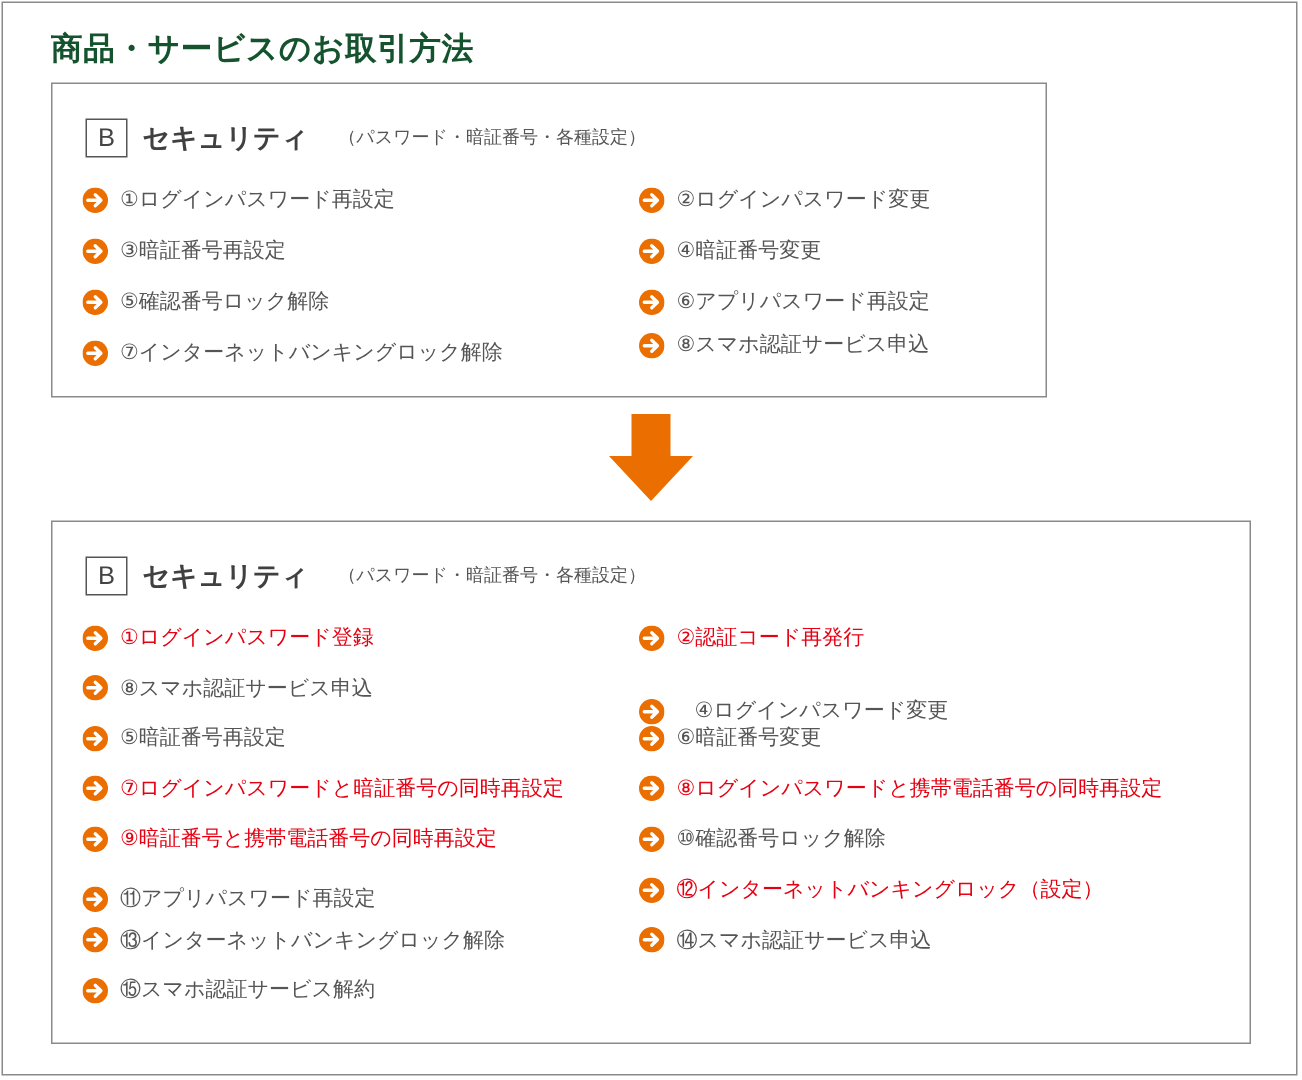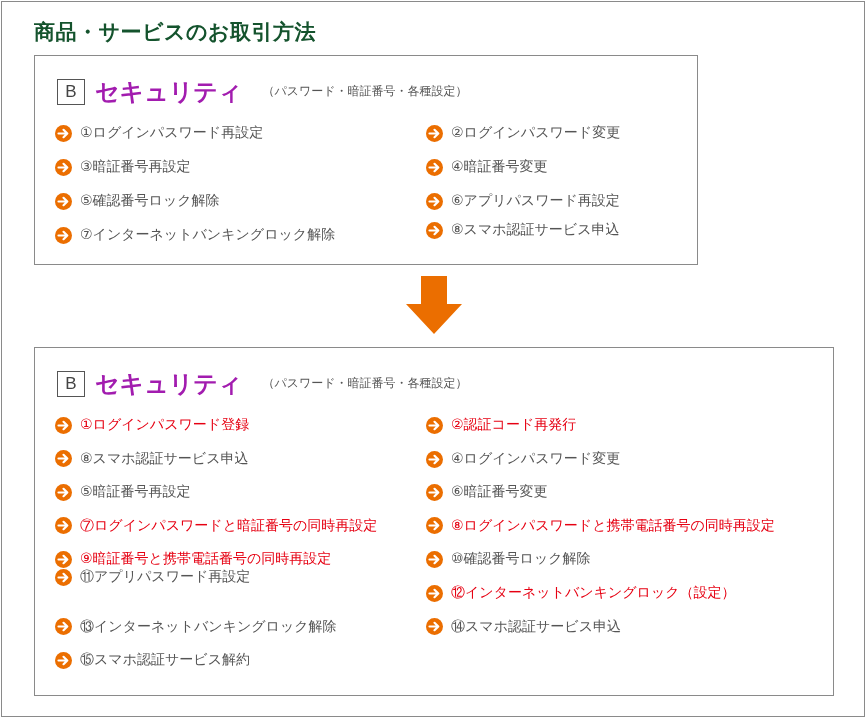--- a/index.html
+++ b/index.html
@@ -9,21 +9,21 @@
            border: 1px solid #8a8a8a; box-sizing: border-box; }
   .page-title { position: absolute; left: 34px; top: 18px; font-size: 21px; font-weight: bold;
                 color: #14532d; letter-spacing: 0.5px; line-height: 28px; white-space: nowrap; }
   .panel { position: absolute; border: 1px solid #8a8a8a; box-sizing: border-box; background: #fff; }
   .panel.before { left: 34px; top: 55px; width: 664px; height: 210px; }
   .panel.after  { left: 34px; top: 347px; width: 800px; height: 349px; }
   .panel-header { position: absolute; left: 22px; top: 22px; height: 27px; display: flex; align-items: center; white-space: nowrap; }
   .badge { width: 28px; height: 26px; border: 1px solid #555; box-sizing: border-box;
            display: flex; align-items: center; justify-content: center;
            font-size: 17px; color: #444; font-family: "Liberation Sans", sans-serif; }
-  .heading { margin-left: 10px; font-size: 24px; font-weight: bold; color: #a21caf; }
+  .heading { margin-left: 10px; font-size: 18px; font-weight: bold; color: #404040; }
   .sub { margin-left: 20px; font-size: 12px; color: #555; }
   .list { position: absolute; left: 20px; top: 66px; }
   .item { position: absolute; display: flex; align-items: center; height: 22px; white-space: nowrap;
           font-size: 14px; color: #555555; }
   .item.red { color: #e60012; }
   .arrow-icon { width: 17px; height: 17px; margin-right: 8px; flex: none; display: inline-block; }
   .big-arrow { position: absolute; left: 406px; top: 276px; width: 56px; height: 60px; }
 </style>
 </head>
 <body>
@@ -123,42 +123,42 @@
           </svg></span>
         <span>②認証コード再発行</span>
       </div>
       <div class="item" style="left: 0px; top: 33.6px;">
         <span class="arrow-icon"><svg viewBox="0 0 17 17" width="17" height="17">
             <circle cx="8.5" cy="8.5" r="8.5" fill="#eb6e00"></circle>
             <path d="M3.5 8.5 H12 M8.5 4.8 L12.3 8.5 L8.5 12.2" stroke="#fff" stroke-width="2.2" fill="none" stroke-linecap="round" stroke-linejoin="round"></path>
           </svg></span>
         <span>⑧スマホ認証サービス申込</span>
       </div>
-      <div class="item" style="left: 371px; top: 34px;">
+      <div class="item" style="left: 371px; top: 49px; gap: 12px;">
         <span class="arrow-icon"><svg viewBox="0 0 17 17" width="17" height="17">
             <circle cx="8.5" cy="8.5" r="8.5" fill="#eb6e00"></circle>
             <path d="M3.5 8.5 H12 M8.5 4.8 L12.3 8.5 L8.5 12.2" stroke="#fff" stroke-width="2.2" fill="none" stroke-linecap="round" stroke-linejoin="round"></path>
           </svg></span>
         <span>④ログインパスワード変更</span>
       </div>
       <div class="item" style="left: 0px; top: 67.2px;">
         <span class="arrow-icon"><svg viewBox="0 0 17 17" width="17" height="17">
             <circle cx="8.5" cy="8.5" r="8.5" fill="#eb6e00"></circle>
             <path d="M3.5 8.5 H12 M8.5 4.8 L12.3 8.5 L8.5 12.2" stroke="#fff" stroke-width="2.2" fill="none" stroke-linecap="round" stroke-linejoin="round"></path>
           </svg></span>
         <span>⑤暗証番号再設定</span>
       </div>
       <div class="item" style="left: 371px; top: 67.2px;">
         <span class="arrow-icon"><svg viewBox="0 0 17 17" width="17" height="17">
             <circle cx="8.5" cy="8.5" r="8.5" fill="#eb6e00"></circle>
             <path d="M3.5 8.5 H12 M8.5 4.8 L12.3 8.5 L8.5 12.2" stroke="#fff" stroke-width="2.2" fill="none" stroke-linecap="round" stroke-linejoin="round"></path>
           </svg></span>
         <span>⑥暗証番号変更</span>
       </div>
-      <div class="item red" style="left: 0px; top: 100.8px; font-family: Liberation Serif, serif;">
+      <div class="item red" style="left: 0px; top: 100.8px;">
         <span class="arrow-icon"><svg viewBox="0 0 17 17" width="17" height="17">
             <circle cx="8.5" cy="8.5" r="8.5" fill="#eb6e00"></circle>
             <path d="M3.5 8.5 H12 M8.5 4.8 L12.3 8.5 L8.5 12.2" stroke="#fff" stroke-width="2.2" fill="none" stroke-linecap="round" stroke-linejoin="round"></path>
           </svg></span>
         <span>⑦ログインパスワードと暗証番号の同時再設定</span>
       </div>
       <div class="item red" style="left: 371px; top: 100.8px;">
         <span class="arrow-icon"><svg viewBox="0 0 17 17" width="17" height="17">
             <circle cx="8.5" cy="8.5" r="8.5" fill="#eb6e00"></circle>
             <path d="M3.5 8.5 H12 M8.5 4.8 L12.3 8.5 L8.5 12.2" stroke="#fff" stroke-width="2.2" fill="none" stroke-linecap="round" stroke-linejoin="round"></path>
@@ -172,21 +172,21 @@
           </svg></span>
         <span>⑨暗証番号と携帯電話番号の同時再設定</span>
       </div>
       <div class="item" style="left: 371px; top: 134.4px;">
         <span class="arrow-icon"><svg viewBox="0 0 17 17" width="17" height="17">
             <circle cx="8.5" cy="8.5" r="8.5" fill="#eb6e00"></circle>
             <path d="M3.5 8.5 H12 M8.5 4.8 L12.3 8.5 L8.5 12.2" stroke="#fff" stroke-width="2.2" fill="none" stroke-linecap="round" stroke-linejoin="round"></path>
           </svg></span>
         <span>⑩確認番号ロック解除</span>
       </div>
-      <div class="item" style="left: 0px; top: 152px;">
+      <div class="item" style="left: 0px; top: 174px;">
         <span class="arrow-icon"><svg viewBox="0 0 17 17" width="17" height="17">
             <circle cx="8.5" cy="8.5" r="8.5" fill="#eb6e00"></circle>
             <path d="M3.5 8.5 H12 M8.5 4.8 L12.3 8.5 L8.5 12.2" stroke="#fff" stroke-width="2.2" fill="none" stroke-linecap="round" stroke-linejoin="round"></path>
           </svg></span>
         <span>⑪アプリパスワード再設定</span>
       </div>
       <div class="item red" style="left: 371px; top: 168px;">
         <span class="arrow-icon"><svg viewBox="0 0 17 17" width="17" height="17">
             <circle cx="8.5" cy="8.5" r="8.5" fill="#eb6e00"></circle>
             <path d="M3.5 8.5 H12 M8.5 4.8 L12.3 8.5 L8.5 12.2" stroke="#fff" stroke-width="2.2" fill="none" stroke-linecap="round" stroke-linejoin="round"></path>

